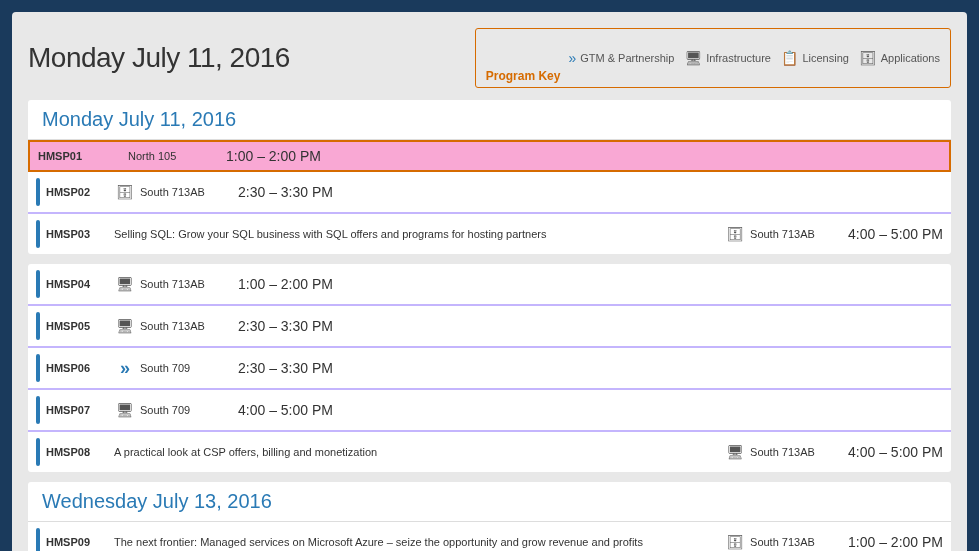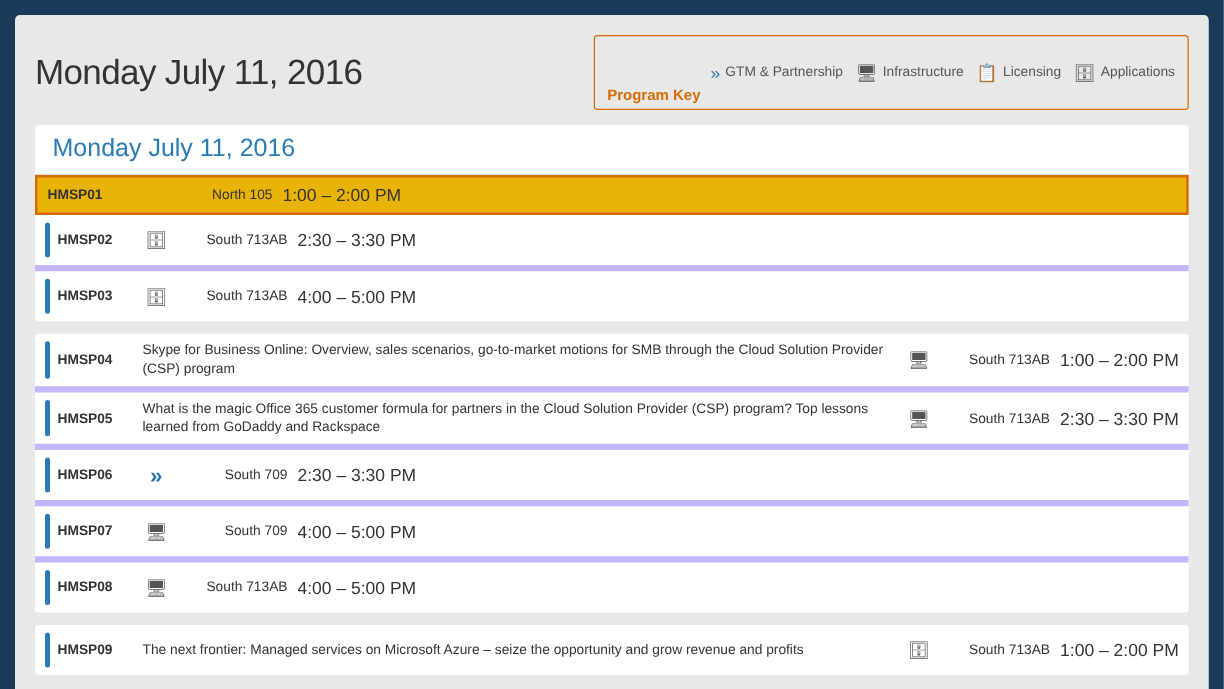--- a/index.html
+++ b/index.html
@@ -69,29 +69,29 @@
       padding: 8px 14px;
       font-size: 20px;
       font-weight: 300;
       color: #2a7ab5;
       border-bottom: 1px solid #ddd;
     }
     .session-row {
       display: flex;
       align-items: center;
       padding: 6px 8px;
-      border-bottom: 5px solid #c4b5fd;
+      border-bottom: 2px solid #c4b5fd;
       position: relative;
     }
     .session-row:last-child {
       border-bottom: none;
     }
     .session-row.highlighted {
       border: 2px solid #d66b00;
-      background: #eab308;
+      background: #f9a8d4;
     }
     .left-accent {
       width: 4px;
       background: #2a7ab5;
       align-self: stretch;
       min-height: 28px;
       margin-right: 6px;
       border-radius: 2px;
     }
     .session-code {
@@ -113,21 +113,21 @@
       text-align: center;
       font-size: 14px;
       color: #555;
       margin-right: 4px;
       flex-shrink: 0;
     }
     .session-room {
       font-size: 11px;
       color: #333;
       min-width: 90px;
-      text-align: right;
+      text-align: left;
       margin-right: 8px;
       flex-shrink: 0;
     }
     .session-time {
       font-size: 14px;
       color: #333;
       min-width: 90px;
       text-align: right;
       flex-shrink: 0;
     }
@@ -175,38 +175,37 @@
         <div class="session-row">
           <div class="left-accent"></div>
           <div class="session-code">HMSP02</div>
           <div class="session-icon">🗄</div>
           <div class="session-room">South 713AB</div>
           <div class="session-time">2:30 – 3:30 PM</div>
         </div>
         <div class="session-row">
           <div class="left-accent"></div>
           <div class="session-code">HMSP03</div>
+          <div class="session-title">Selling SQL: Grow your SQL business with SQL offers and programs for hosting partners</div>
           <div class="session-icon">🗄</div>
           <div class="session-room">South 713AB</div>
           <div class="session-time">4:00 – 5:00 PM</div>
         </div>
       </div>
       <div class="day-section">
         <div class="session-row">
           <div class="left-accent"></div>
           <div class="session-code">HMSP04</div>
-          <div class="session-title">Skype for Business Online: Overview, sales scenarios, go-to-market motions for SMB through the Cloud Solution Provider (CSP) program</div>
           <div class="session-icon">🖥</div>
           <div class="session-room">South 713AB</div>
           <div class="session-time">1:00 – 2:00 PM</div>
         </div>
         <div class="session-row">
           <div class="left-accent"></div>
           <div class="session-code">HMSP05</div>
-          <div class="session-title">What is the magic Office 365 customer formula for partners in the Cloud Solution Provider (CSP) program? Top lessons learned from GoDaddy and Rackspace</div>
           <div class="session-icon">🖥</div>
           <div class="session-room">South 713AB</div>
           <div class="session-time">2:30 – 3:30 PM</div>
         </div>
         <div class="session-row">
           <div class="left-accent"></div>
           <div class="session-code">HMSP06</div>
           <div class="session-icon" style="color: rgb(42, 122, 181); font-size: 18px; font-weight: bold;">»</div>
           <div class="session-room">South 709</div>
           <div class="session-time">2:30 – 3:30 PM</div>
@@ -214,26 +213,28 @@
         <div class="session-row">
           <div class="left-accent"></div>
           <div class="session-code">HMSP07</div>
           <div class="session-icon">🖥</div>
           <div class="session-room">South 709</div>
           <div class="session-time">4:00 – 5:00 PM</div>
         </div>
         <div class="session-row">
           <div class="left-accent"></div>
           <div class="session-code">HMSP08</div>
+          <div class="session-title">A practical look at CSP offers, billing and monetization</div>
           <div class="session-icon">🖥</div>
           <div class="session-room">South 713AB</div>
           <div class="session-time">4:00 – 5:00 PM</div>
         </div>
       </div>
       <div class="day-section">
+        <div class="day-header">Wednesday July 13, 2016</div>
         <div class="session-row">
           <div class="left-accent"></div>
           <div class="session-code">HMSP09</div>
           <div class="session-title">The next frontier: Managed services on Microsoft Azure – seize the opportunity and grow revenue and profits</div>
           <div class="session-icon">🗄</div>
           <div class="session-room">South 713AB</div>
           <div class="session-time">1:00 – 2:00 PM</div>
         </div>
       </div>
     </div>

